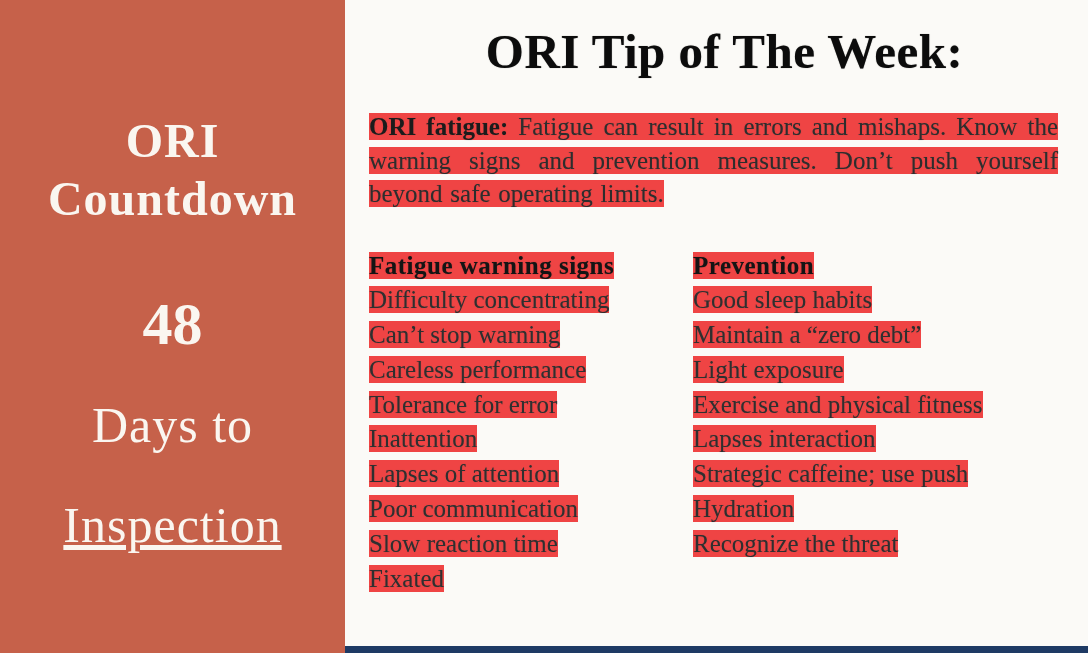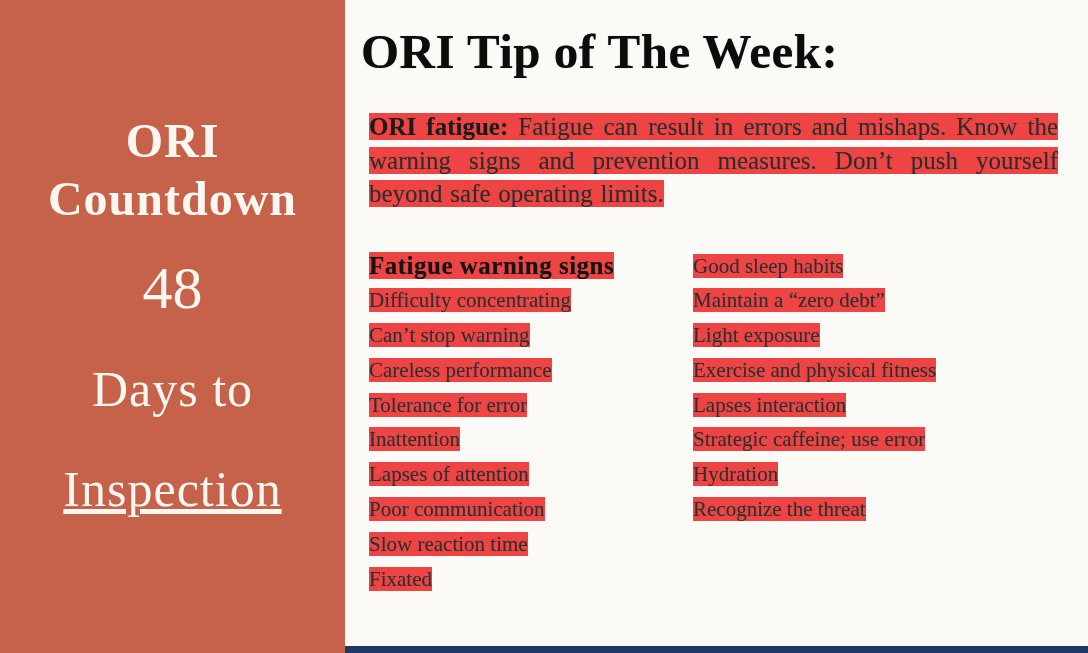--- a/index.html
+++ b/index.html
@@ -22,41 +22,42 @@
     text-align: center;
   }
   .sb-heading {
     margin-top: 112px;
     font-weight: bold;
     font-size: 48px;
     line-height: 58px;
     letter-spacing: 1px;
   }
   .sb-days {
-    margin-top: 30px;
+    margin-top: 66px;
     font-size: 60px;
     line-height: 60px;
+    font-weight: bold;
   }
   .sb-caption {
     font-size: 50px;
     line-height: 50px;
     letter-spacing: 1px;
   }
   .sb-caption.first { margin-top: 46px; }
   .sb-caption.second { margin-top: 50px; text-decoration: underline; }
 
   
   .main {
     position: absolute; left: 345px; top: 0;
     width: 743px; height: 653px;
   }
   .page-title {
     margin: 24px 0 0 0;
     padding-left: 16px;
-    text-align: left;
+    text-align: center;
     font-size: 49px;
     line-height: 56px;
     font-weight: bold;
     color: #0C0C0C;
     letter-spacing: 0.5px;
     text-shadow: 0 0 1px rgba(0,0,0,0.45);
   }
   .intro {
     margin: 30px 30px 0 24px;
     font-size: 25px;
@@ -78,21 +79,21 @@
   .col-header {
     margin: 0;
     font-size: 25px;
     line-height: 34.8px;
     font-weight: bold;
     color: #141414;
     letter-spacing: 0.5px;
     text-shadow: 0 0 1px rgba(40,40,40,0.45);
   }
   .list-item {
-    font-size: 21px;
+    font-size: 25px;
     line-height: 34.8px;
     color: #2F2F2F;
     text-shadow: 0 0 1px rgba(80,80,80,0.40);
   }
 
   
   .bottom-bar {
     position: absolute;
     left: 345px; right: 0; bottom: 0;
     height: 7px;
@@ -126,27 +127,28 @@
           <div class="list-item"><span class="hl">Tolerance for error</span></div>
           <div class="list-item"><span class="hl">Inattention</span></div>
           <div class="list-item"><span class="hl">Lapses of attention</span></div>
           <div class="list-item"><span class="hl">Poor communication</span></div>
           <div class="list-item"><span class="hl">Slow reaction time</span></div>
           <div class="list-item"><span class="hl">Fixated</span></div>
         </div>
     </section>
 
     <section class="col-prevention">
+      <h2 class="col-header"><span class="hl">Prevention</span></h2>
       <div>
           <div class="list-item"><span class="hl">Good sleep habits</span></div>
           <div class="list-item"><span class="hl">Maintain a “zero debt”</span></div>
           <div class="list-item"><span class="hl">Light exposure</span></div>
           <div class="list-item"><span class="hl">Exercise and physical fitness</span></div>
           <div class="list-item"><span class="hl">Lapses interaction</span></div>
-          <div class="list-item"><span class="hl">Strategic caffeine; use error</span></div>
+          <div class="list-item"><span class="hl">Strategic caffeine; use push</span></div>
           <div class="list-item"><span class="hl">Hydration</span></div>
           <div class="list-item"><span class="hl">Recognize the threat</span></div>
         </div>
     </section>
   </div>
 </main>
 
 <div class="bottom-bar" style="background: rgb(30, 58, 100);"></div>
 
 </body></html>

